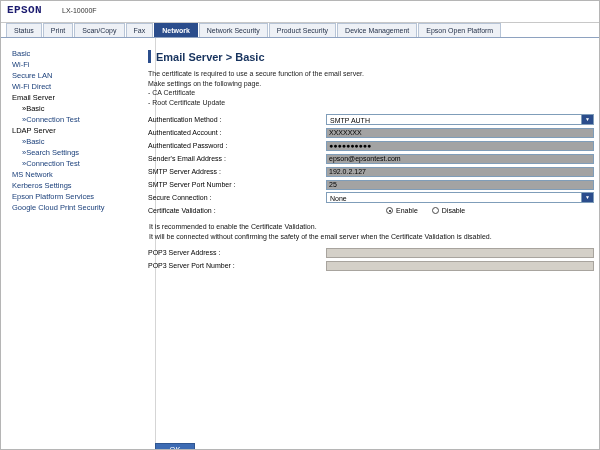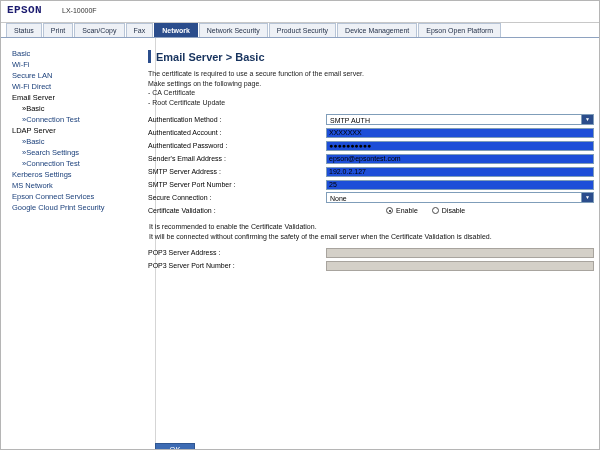--- a/index.html
+++ b/index.html
@@ -168,21 +168,21 @@
   }
   td.field {
     width: 274px;
   }
   .txt {
     width: 268px;
     height: 10px;
     font-size: 7px;
     font-family: "Liberation Sans", sans-serif;
     border: 1px solid #7f9db9;
-    background: #1d4ed8;
+    background: #a3a3a3;
     color: #000000;
     padding: 0 2px;
     box-sizing: border-box;
     line-height: 10px;
   }
   .txt.disabled {
     background: #d4d0c8;
     border: 1px solid #a8a49e;
     color: #555555;
   }
@@ -291,23 +291,23 @@
         <div class="nav-item plain">Wi-Fi</div>
         <div class="nav-item plain">Secure LAN</div>
         <div class="nav-item plain">Wi-Fi Direct</div>
         <div class="nav-item group">Email Server</div>
         <div class="nav-item sub current">»Basic</div>
         <div class="nav-item sub">»Connection Test</div>
         <div class="nav-item group">LDAP Server</div>
         <div class="nav-item sub">»Basic</div>
         <div class="nav-item sub">»Search Settings</div>
         <div class="nav-item sub">»Connection Test</div>
+        <div class="nav-item plain">MS Network</div>
         <div class="nav-item plain">Kerberos Settings</div>
-        <div class="nav-item plain">MS Network</div>
-        <div class="nav-item plain">Epson Connect Services</div>
+        <div class="nav-item plain">Epson Platform Services</div>
         <div class="nav-item plain">Google Cloud Print Security</div>
       </div>
 
     <div class="content">
 
       <div class="title-wrap">
         <div class="title-bar"></div>
         <div class="title">Email Server &gt; Basic</div>
       </div>
 

